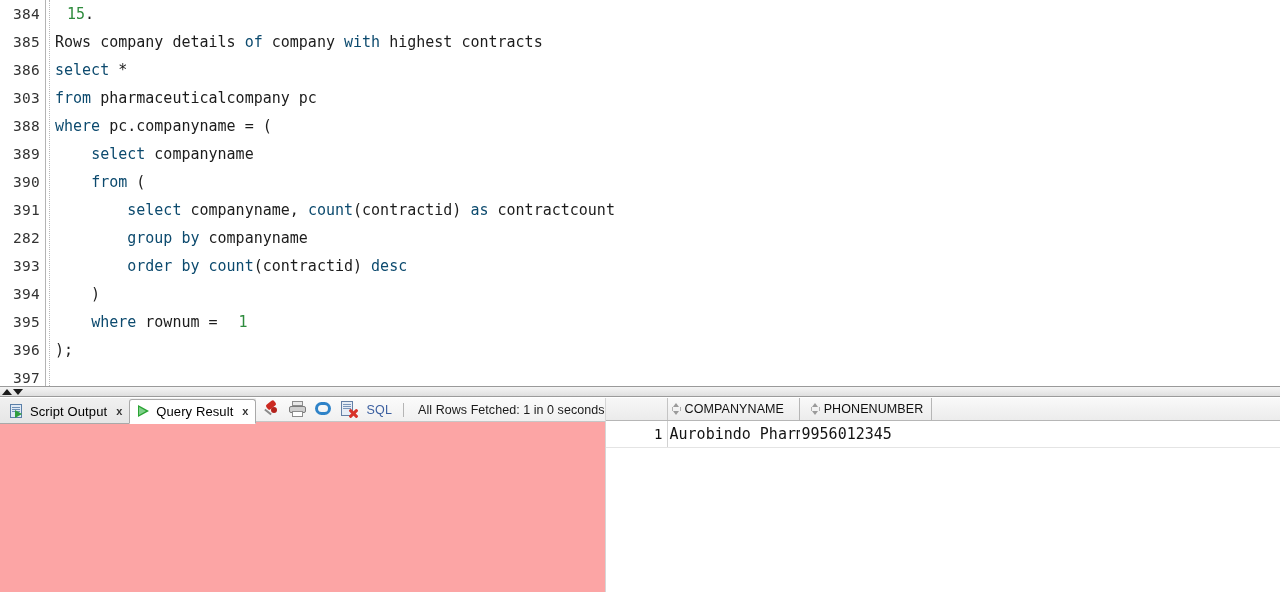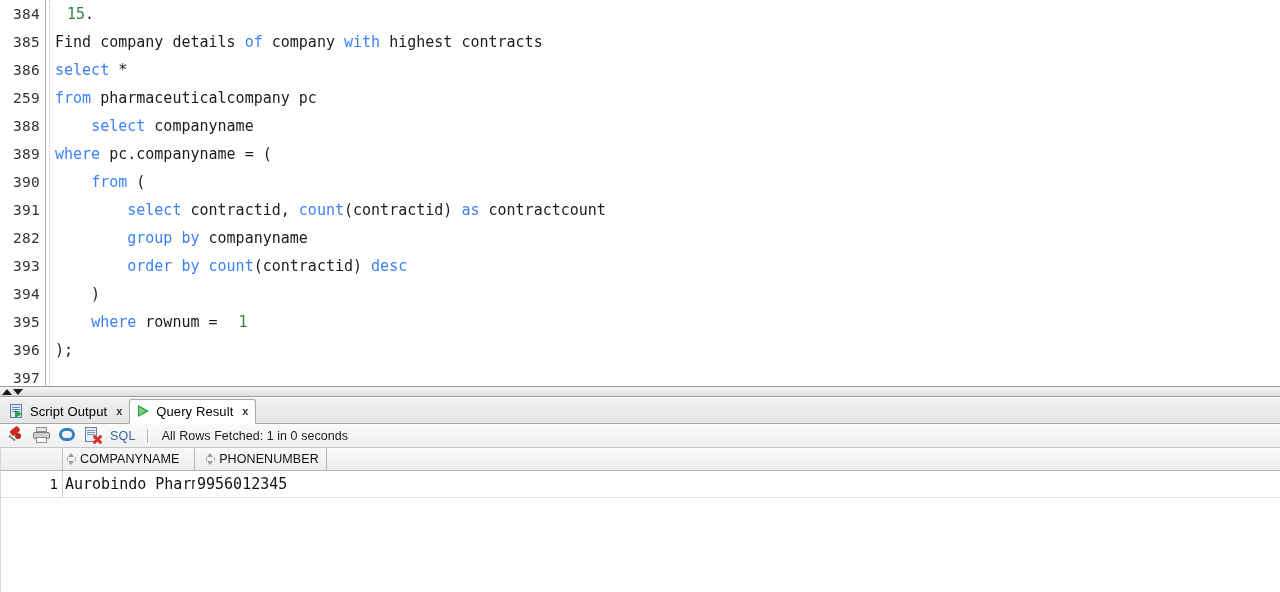--- a/index.html
+++ b/index.html
@@ -71,21 +71,21 @@
     position: relative;
     height: 28px;
     line-height: 28px;
     white-space: pre;
     font-family: "DejaVu Sans Mono", monospace;
     font-size: 15px;
     color: #1c1c1c;
     padding-left: 9px;
     letter-spacing: 0px;
   }
-  .kw   { color: #3b82f6; }
+  .kw   { color: #0c4a6e; }
   .num  { color: #2e8b3d; margin-left: 12px; }
   .plain{ color: #1c1c1c; }
 
   
   .splitter {
     height: 11px;
     background: linear-gradient(to bottom, #f4f4f4 0%, #e8e8e8 60%, #dedede 100%);
     border-top: 1px solid #9a9a9a;
     border-bottom: 1px solid #9a9a9a;
     display: flex;
@@ -105,21 +105,21 @@
   .split-down {
     border-left: 5px solid transparent;
     border-right: 5px solid transparent;
     border-top: 6px solid #1a1a1a;
   }
 
   
   .bottom-panel {
     flex: 1;
     display: flex;
-    flex-direction: column;
+    flex-direction: row;
     background: #fca5a5;
     border-top: 1px solid #ffffff;
   }
 
   
   .tabstrip {
     height: 26px;
     background: linear-gradient(to bottom, #f0f0f0 0%, #e6e6e6 100%);
     border-bottom: 1px solid #a9a9a9;
     display: flex;
@@ -444,42 +444,42 @@
 </head>
 <body>
 
 <div class="app">
 
   <div class="editor">
     <div class="gutter" id="gutter">
         <div class="gutter-line">384</div>
         <div class="gutter-line">385</div>
         <div class="gutter-line">386</div>
-        <div class="gutter-line">259</div>
+        <div class="gutter-line">303</div>
         <div class="gutter-line">388</div>
         <div class="gutter-line">389</div>
         <div class="gutter-line">390</div>
         <div class="gutter-line">391</div>
         <div class="gutter-line">282</div>
         <div class="gutter-line">393</div>
         <div class="gutter-line">394</div>
         <div class="gutter-line">395</div>
         <div class="gutter-line">396</div>
         <div class="gutter-line">397</div>
       </div>
     <div class="code-area" id="code-area">
       <div class="indent-guide ig0"></div>
     <div class="code-line"><span class="num">15</span><span class="plain">.</span></div>
-        <div class="code-line"><span class="plain">Find company details </span><span class="kw">of</span><span class="plain"> company </span><span class="kw">with</span><span class="plain"> highest contracts</span></div>
+        <div class="code-line"><span class="plain">Rows company details </span><span class="kw">of</span><span class="plain"> company </span><span class="kw">with</span><span class="plain"> highest contracts</span></div>
         <div class="code-line"><span class="kw">select</span><span class="plain"> *</span></div>
         <div class="code-line"><span class="kw">from</span><span class="plain"> pharmaceuticalcompany pc</span></div>
+        <div class="code-line"><span class="kw">where</span><span class="plain"> pc.companyname = (</span></div>
         <div class="code-line"><span class="plain">    </span><span class="kw">select</span><span class="plain"> companyname</span></div>
-        <div class="code-line"><span class="kw">where</span><span class="plain"> pc.companyname = (</span></div>
         <div class="code-line"><span class="plain">    </span><span class="kw">from</span><span class="plain"> (</span></div>
-        <div class="code-line"><span class="plain">        </span><span class="kw">select</span><span class="plain"> contractid, </span><span class="kw">count</span><span class="plain">(contractid) </span><span class="kw">as</span><span class="plain"> contractcount</span></div>
+        <div class="code-line"><span class="plain">        </span><span class="kw">select</span><span class="plain"> companyname, </span><span class="kw">count</span><span class="plain">(contractid) </span><span class="kw">as</span><span class="plain"> contractcount</span></div>
         <div class="code-line"><span class="plain">        </span><span class="kw">group by</span><span class="plain"> companyname</span></div>
         <div class="code-line"><span class="plain">        </span><span class="kw">order by</span><span class="plain"> </span><span class="kw">count</span><span class="plain">(contractid) </span><span class="kw">desc</span></div>
         <div class="code-line"><span class="plain">    )</span></div>
         <div class="code-line"><span class="plain">    </span><span class="kw">where</span><span class="plain"> rownum = </span><span class="num">1</span></div>
         <div class="code-line"><span class="plain">);</span></div>
       </div>
   </div>
 
   <div class="splitter">
     <span class="split-arrow split-up"></span>

